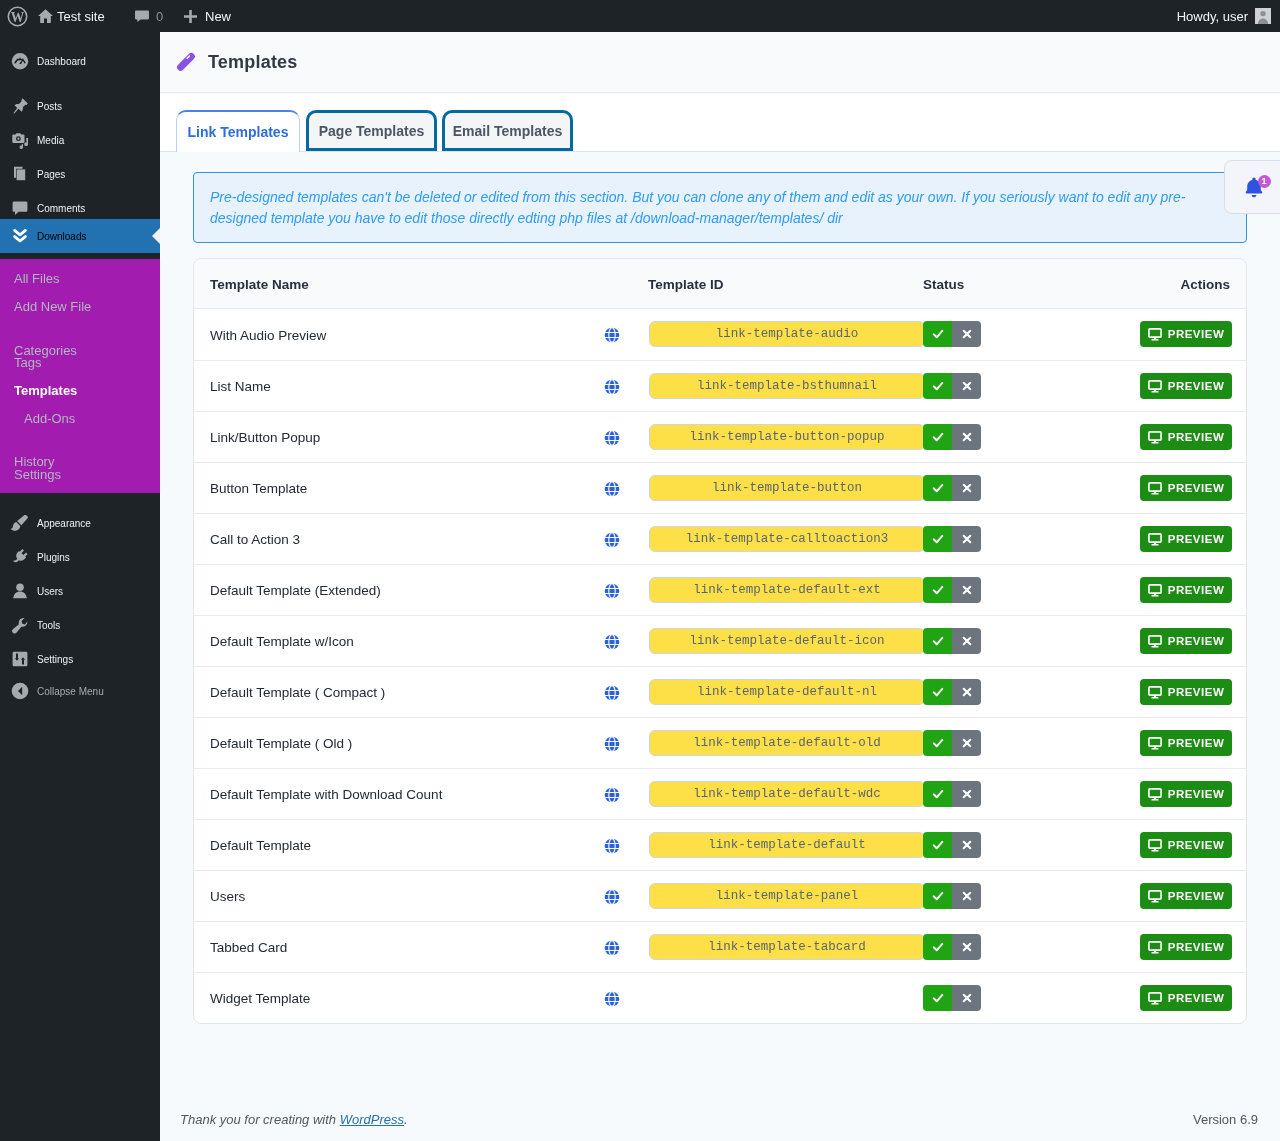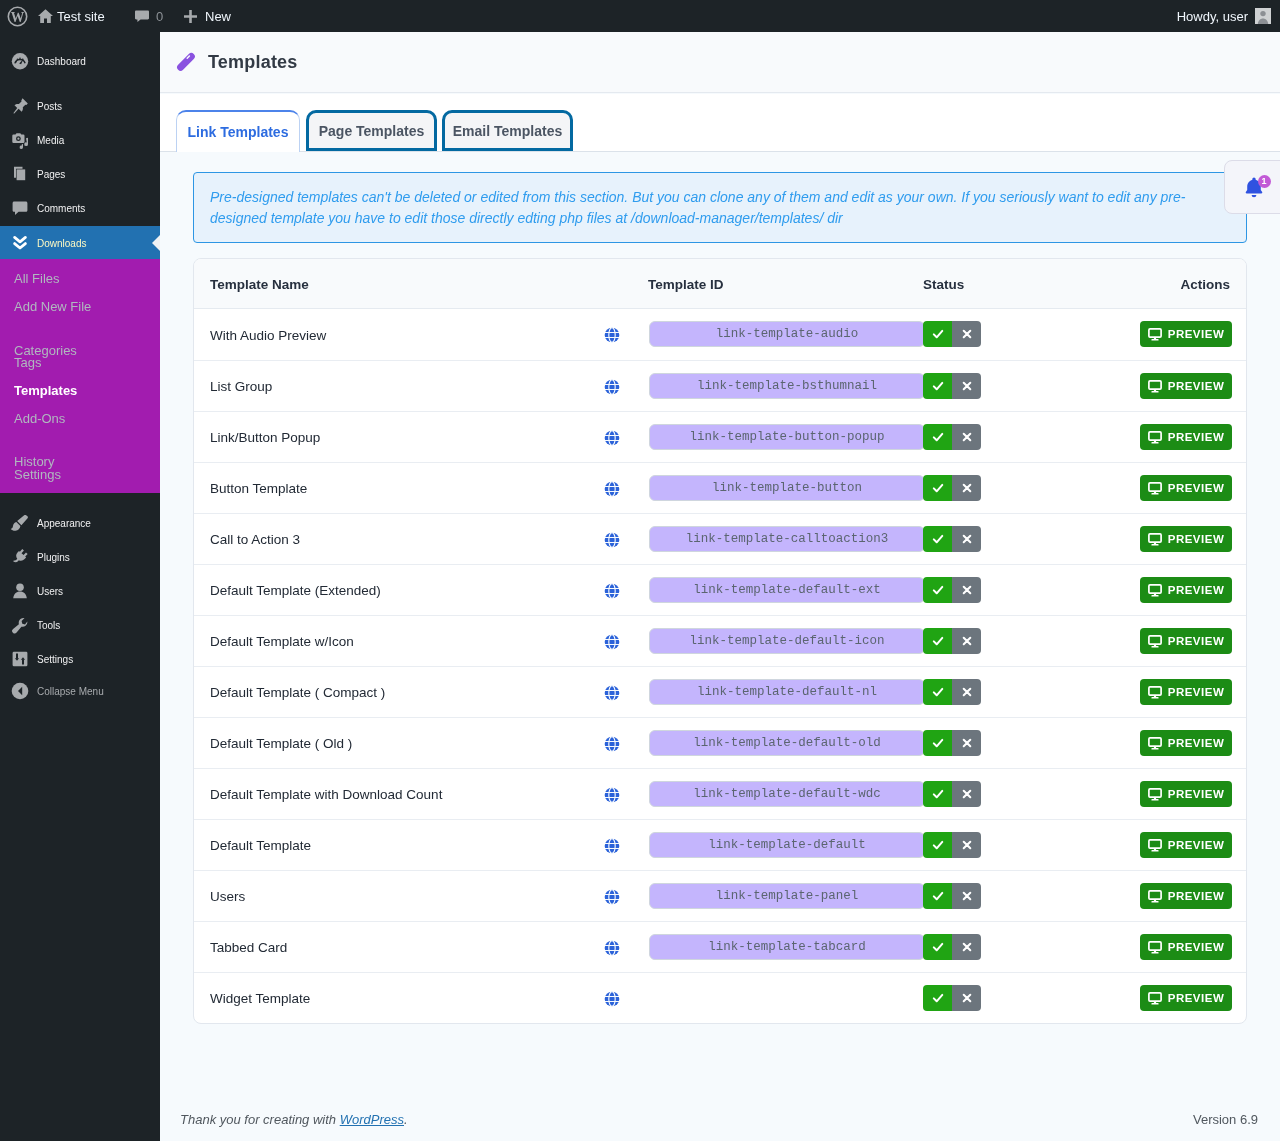--- a/index.html
+++ b/index.html
@@ -25,21 +25,21 @@
 
 #notice { position:absolute; left:193px; top:172px; width:1054px; height:71px; background:#e7f2fc; border:1px solid #2d96e4; border-radius:4px; z-index:3; color:#2f9cee; font-style:italic; font-size:14px; line-height:21px; padding:14px 16px 0 16px; }
 
 #card { position:absolute; left:193px; top:258px; width:1054px; height:766px; background:#fff; border:1px solid #e2e7ee; border-radius:8px; z-index:3; overflow:hidden; }
 #thead { position:absolute; left:0; top:0; width:100%; height:50px; background:#f8fafc; border-bottom:1px solid #e5eaf0; font-size:13.5px; font-weight:bold; color:#27303f; }
 #thead span { position:absolute; top:50%; transform:translateY(-50%); }
 .trow { position:absolute; left:0; width:100%; height:51px; border-top:1px solid #e9edf2; font-size:13.5px; color:#222a35; }
 .trow:first-of-type { border-top:none; }
 .tname { position:absolute; left:16px; top:50%; transform:translateY(-50%); }
 .globe { position:absolute; left:410px; top:18px; }
-.idbox { position:absolute; left:455px; top:12px; width:276px; height:26px; border:1px solid #cfd6de; border-radius:6px; background:#c4b5fd; font-family:"Liberation Mono", monospace; font-size:12.5px; color:#5b6570; text-align:center; line-height:24px; }
+.idbox { position:absolute; left:455px; top:12px; width:276px; height:26px; border:1px solid #cfd6de; border-radius:6px; background:#fde047; font-family:"Liberation Mono", monospace; font-size:12.5px; color:#5b6570; text-align:center; line-height:24px; }
 .stgrp { position:absolute; left:729px; top:12px; height:26px; display:flex; }
 .stok { width:29px; height:26px; background:#20a413; border-radius:4px 0 0 4px; display:flex; align-items:center; justify-content:center; }
 .stno { width:29px; height:26px; background:#6c757d; border-radius:0 4px 4px 0; display:flex; align-items:center; justify-content:center; }
 .pv { position:absolute; right:14px; top:12px; width:92px; height:26px; background:#1c8c15; border-radius:4px; color:#fff; font-size:11.5px; font-weight:bold; letter-spacing:0.5px; display:flex; align-items:center; justify-content:center; }
 
 #foot-l { position:absolute; left:180px; top:1112px; font-size:13px; font-style:italic; color:#50575e; z-index:3; }
 #foot-l a { color:#2271b1; }
 #foot-r { position:absolute; right:22px; top:1112px; font-size:13px; color:#50575e; z-index:3; }
 
 #bell { position:absolute; left:1224px; top:160px; width:66px; height:54px; background:#f4f5fa; border:1px solid #dcdce8; border-radius:8px; z-index:20; }
@@ -112,37 +112,37 @@
         <rect x="6.6" y="5.4" width="8.6" height="10.8" fill="#a7aaad"></rect>
       </svg>
       <span class="lbl">Pages</span>
     </div>
 <div class="mitem" style="top:159px">
       <svg width="20" height="20" viewBox="0 0 20 20">
         <path fill="#a7aaad" d="M4.2 3.6h11.6c.9 0 1.6.7 1.6 1.6v7c0 .9-.7 1.6-1.6 1.6H8.6L5 17v-3.2h-.8c-.9 0-1.6-.7-1.6-1.6v-7c0-.9.7-1.6 1.6-1.6z"></path>
       </svg>
       <span class="lbl">Comments</span>
     </div>
-<div class="mitem" style="top:194px;background:#2271b1;color:#fef9c3">
+<div class="mitem" style="top:187px;background:#2271b1;color:#000000">
       <svg width="20" height="20" viewBox="0 0 20 20">
         <g stroke="#fff" stroke-width="2.8" fill="none" stroke-linecap="round" stroke-linejoin="round">
           <path d="M4.6 4.4 10 8.8l5.4-4.4"></path>
           <path d="M4.6 10.6 10 15l5.4-4.4"></path>
         </g>
       </svg>
       <span class="lbl" style="font-weight:normal">Downloads</span>
 <div style="position:absolute;right:0;top:9px;width:0;height:0;border:8px solid transparent;border-right-color:#f0f2f4;border-left-width:0"></div>
     </div>
 <div class="sub" style="top:227px;height:234px">
 <div class="sitem" style="top:5px;">All Files</div>
 <div class="sitem" style="top:33px;">Add New File</div>
 <div class="sitem" style="top:77px;">Categories</div>
 <div class="sitem" style="top:89px;">Tags</div>
 <div class="sitem" style="top:117px;color:#fff;font-weight:bold">Templates</div>
-<div class="sitem" style="top:145px;">Add-Ons</div>
+<div class="sitem" style="top:145px;margin-left:10px;">Add-Ons</div>
 <div class="sitem" style="top:188px;">History</div>
 <div class="sitem" style="top:201px;">Settings</div>
 </div>
 <div class="mitem" style="top:474px">
       <svg width="20" height="20" viewBox="0 0 20 20">
         <path fill="#a7aaad" d="M18.6 3.2c.6.6.7 1.6.1 2.3L12 13l-4.6-4.6 7.6-6.1c.7-.6 1.7-.5 2.3.1.1 0 .2.1.3.2zM6.5 9.5l4.4 4.4c-.4 2.9-2.4 4.9-5.3 5.2-2 .2-3.9-.5-5.2-1.9 1.4-.5 2.2-1.5 2.4-3 .2-2.1 1.7-4.4 3.7-4.7z" transform="scale(0.92) translate(0.4 0.2)"></path>
       </svg>
       <span class="lbl">Appearance</span>
     </div>
 <div class="mitem" style="top:508px">
@@ -228,21 +228,21 @@
           </svg>
         </div>
       </div>
 <div class="pv"><svg width="14" height="13" viewBox="0 0 14 13" style="margin-right:6px">
           <rect x="0.9" y="0.9" width="12.2" height="8.2" rx="1.1" fill="none" stroke="#fff" stroke-width="1.7"></rect>
           <rect x="5.9" y="9.4" width="2.2" height="2.1" fill="#fff"></rect>
           <rect x="3.4" y="11.1" width="7.2" height="1.5" rx="0.7" fill="#fff"></rect>
         </svg>PREVIEW</div>
 </div>
 <div class="trow" style="top:101px">
-<span class="tname">List Group</span>
+<span class="tname">List Name</span>
 <svg class="globe" width="16" height="16" viewBox="0 0 16 16">
         <circle cx="8" cy="8" r="7.3" fill="#2b62d9"></circle>
         <g stroke="#f7fafd" stroke-width="1.15" fill="none">
           <ellipse cx="8" cy="8" rx="3.2" ry="7.3"></ellipse>
           <path d="M0.9 5.5h14.2M0.9 10.5h14.2"></path>
         </g>
       </svg>
 <div class="idbox">link-template-bsthumnail</div>
 <div class="stgrp">
         <div class="stok">

